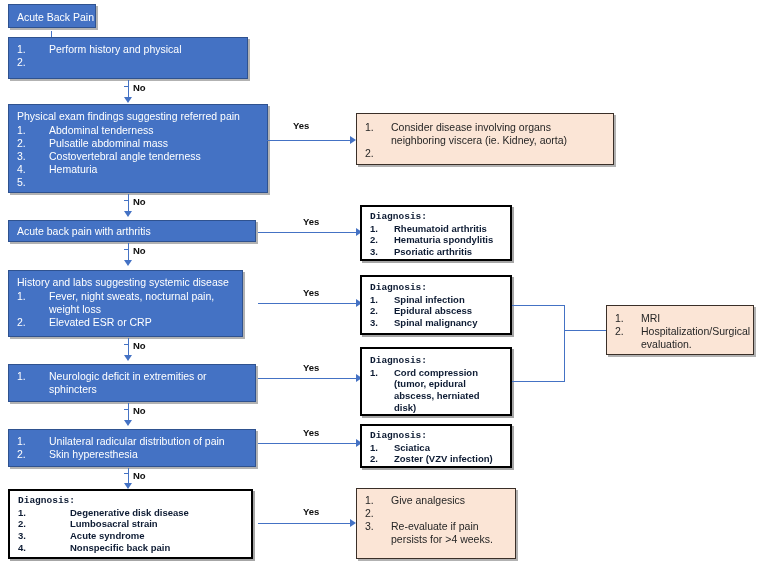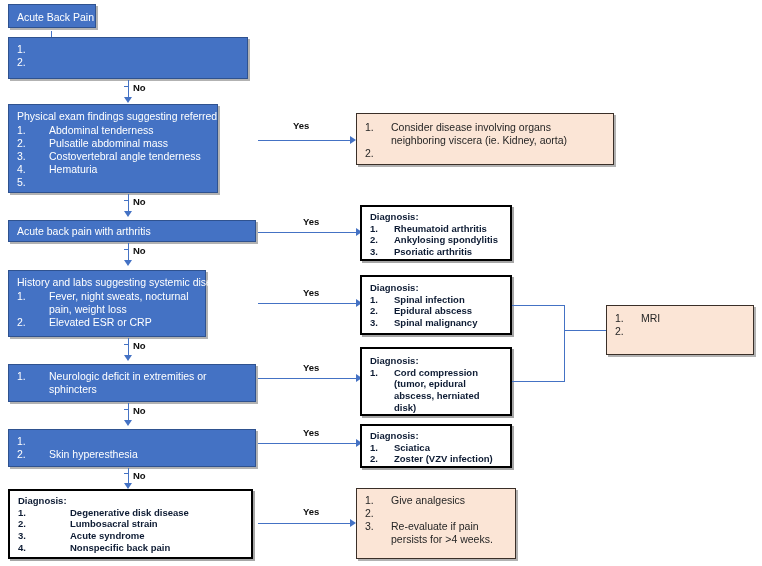--- a/index.html
+++ b/index.html
@@ -78,21 +78,21 @@
 
   
   .blue .body { font-size: 10.5px; }
   .blue ol.items > li .num { width: 32px; }
   .blue .title-line { margin-bottom: 1px; }
 
   .peach .body { font-size: 10.5px; }
   .peach ol.items > li .num { width: 26px; }
 
   .diag .body { font-size: 9.5px; font-weight: 700; }
-  .diag .title-line { font-weight: 700; }
+  .diag .title-line { font-weight: 700; font-family: Liberation Mono, monospace; }
   .diag ol.items > li .num { width: 24px; }
 
   
   .diag.wide-gutter ol.items > li .num { width: 52px; }
 
   
   .conn {
     position: absolute;
     pointer-events: none;
   }
@@ -150,36 +150,37 @@
 
   <div class="conn">
     <div class="vline" style="left:51px; top:31px; height:6px;"></div>
   </div>
 
   <div class="node blue" style="left:8px; top:37px; width:240px; height:42px;">
     <div class="body">
       <ol class="items">
         <li>
           <span class="num">1.</span>
+          <span class="txt">Perform history and physical</span>
         </li>
         <li>
           <span class="num">2.</span>
         </li>
       </ol>
     </div>
   </div>
 
   <div class="conn">
     <div class="vline" style="left:128px; top:80px; height:18px;"></div>
     <div class="tick" style="left:124px; top:86px;"></div>
     <div class="arrow-down" style="left:124px; top:97px;"></div>
   </div>
   <div class="edge-label" style="left:133px; top:82px;">No</div>
 
-  <div class="node blue" style="left:8px; top:104px; width:210px; height:89px;">
+  <div class="node blue" style="left:8px; top:104px; width:260px; height:89px;">
     <div class="body">
       <span class="title-line">Physical exam findings suggesting referred pain</span>
       <ol class="items">
         <li>
           <span class="num">1.</span>
           <span class="txt">Abdominal tenderness</span>
         </li>
         <li>
           <span class="num">2.</span>
           <span class="txt">Pulsatile abdominal mass</span>
@@ -241,38 +242,38 @@
   <div class="node diag" style="left:360px; top:205px; width:152px; height:56px;">
     <div class="body" style="padding-top:4px;">
       <span class="title-line">Diagnosis:</span>
       <ol class="items">
         <li>
           <span class="num">1.</span>
           <span class="txt">Rheumatoid arthritis</span>
         </li>
         <li>
           <span class="num">2.</span>
-          <span class="txt">Ankylosing spondylitis</span>
+          <span class="txt">Hematuria spondylitis</span>
         </li>
         <li>
           <span class="num">3.</span>
           <span class="txt">Psoriatic arthritis</span>
         </li>
       </ol>
     </div>
   </div>
 
   <div class="conn">
     <div class="vline" style="left:128px; top:243px; height:18px;"></div>
     <div class="tick" style="left:124px; top:249px;"></div>
     <div class="arrow-down" style="left:124px; top:260px;"></div>
   </div>
   <div class="edge-label" style="left:133px; top:245px;">No</div>
 
-  <div class="node blue" style="left:8px; top:270px; width:198px; height:67px;">
+  <div class="node blue" style="left:8px; top:270px; width:235px; height:67px;">
     <div class="body">
       <span class="title-line">History and labs suggesting systemic disease</span>
       <ol class="items">
         <li>
           <span class="num">1.</span>
           <span class="txt">Fever, night sweats, nocturnal pain, weight loss</span>
         </li>
         <li>
           <span class="num">2.</span>
           <span class="txt">Elevated ESR or CRP</span>
@@ -352,37 +353,39 @@
 
   <div class="node peach" style="left:606px; top:305px; width:148px; height:50px;">
     <div class="body" style="padding-top:6px;">
       <ol class="items">
         <li>
           <span class="num">1.</span>
           <span class="txt">MRI</span>
         </li>
         <li>
           <span class="num">2.</span>
+          <span class="txt">Hospitalization/Surgical evaluation.</span>
         </li>
       </ol>
     </div>
   </div>
 
   <div class="conn">
     <div class="vline" style="left:128px; top:403px; height:18px;"></div>
     <div class="tick" style="left:124px; top:409px;"></div>
     <div class="arrow-down" style="left:124px; top:420px;"></div>
   </div>
   <div class="edge-label" style="left:133px; top:405px;">No</div>
 
   <div class="node blue" style="left:8px; top:429px; width:248px; height:38px;">
     <div class="body" style="padding-top:5px;">
       <ol class="items">
         <li>
           <span class="num">1.</span>
+          <span class="txt">Unilateral radicular distribution of pain</span>
         </li>
         <li>
           <span class="num">2.</span>
           <span class="txt">Skin hyperesthesia</span>
         </li>
       </ol>
     </div>
   </div>
 
   <div class="conn">

